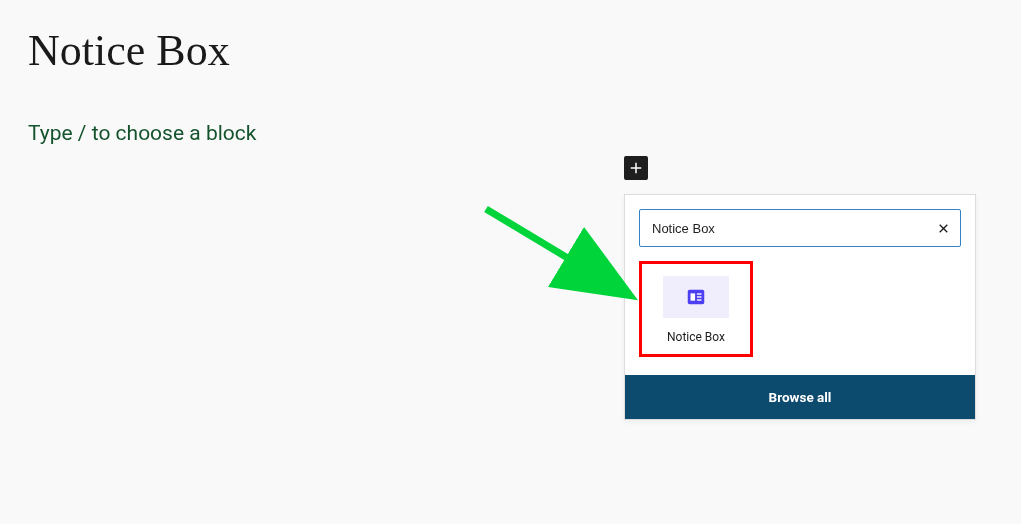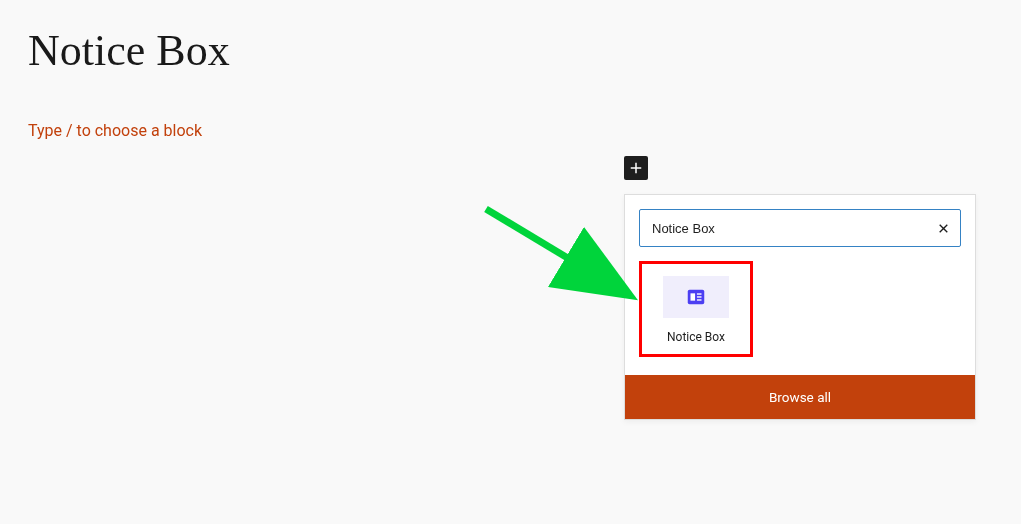--- a/index.html
+++ b/index.html
@@ -16,22 +16,22 @@
       overflow: hidden;
     }
     .page-title {
       font-family: Georgia, 'Times New Roman', serif;
       font-size: 44px;
       font-weight: 400;
       color: #1a1a1a;
       padding: 25px 0 0 28px;
     }
     .placeholder-text {
-      color: #c2410c;
-      font-size: 16px;
+      color: #14532d;
+      font-size: 21px;
       padding: 45px 0 0 28px;
     }
     .add-block-button {
       position: absolute;
       top: 156px;
       left: 624px;
       width: 24px;
       height: 24px;
       background: #1e1e1e;
       border-radius: 2px;
@@ -111,26 +111,27 @@
     .block-icon-wrap svg {
       width: 22px;
       height: 22px;
     }
     .block-label {
       font-size: 12px;
       color: #1e1e1e;
       text-align: center;
     }
     .browse-all {
-      background: #c2410c;
+      background: #0c4a6e;
       color: #fff;
       text-align: center;
       font-size: 13.5px;
       padding: 14px 12px;
       cursor: pointer;
+      font-weight: bold;
     }
     .annotation-arrow {
       position: absolute;
       top: 201px;
       left: 478px;
       pointer-events: none;
     }
   </style>
 </head>
 <body>

